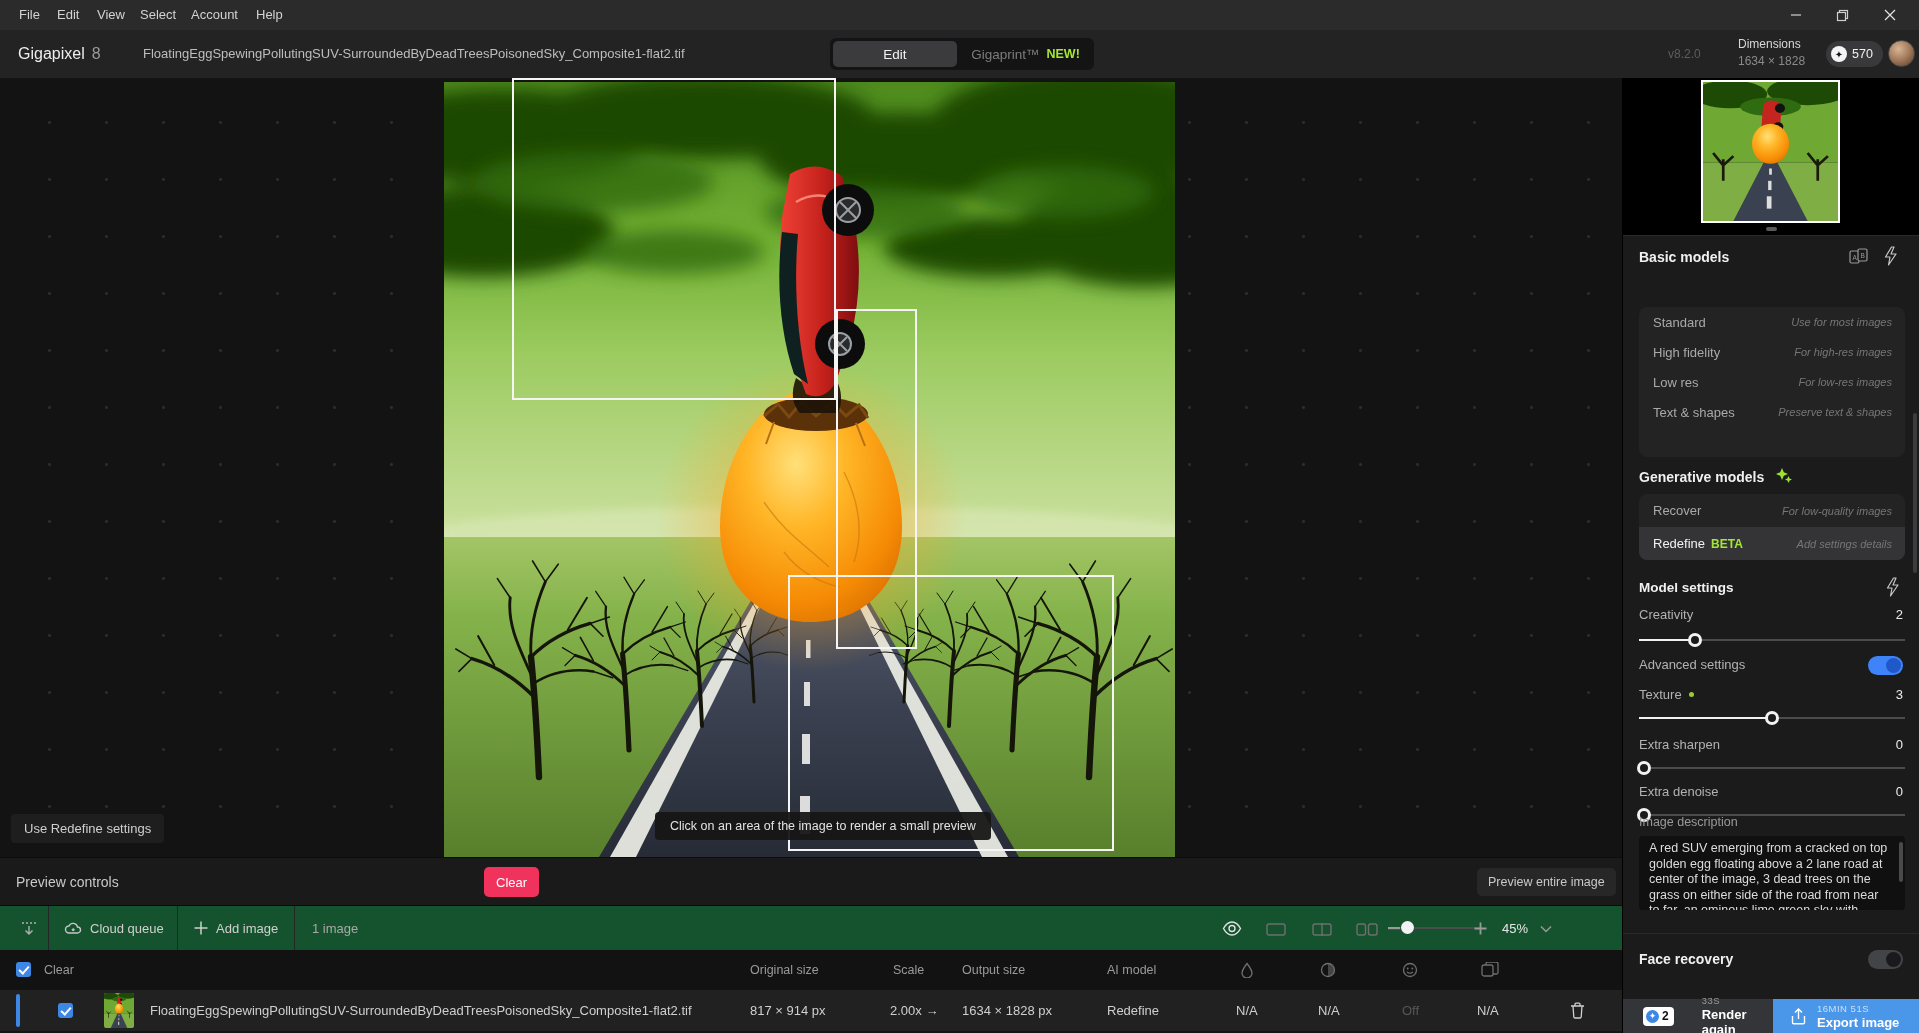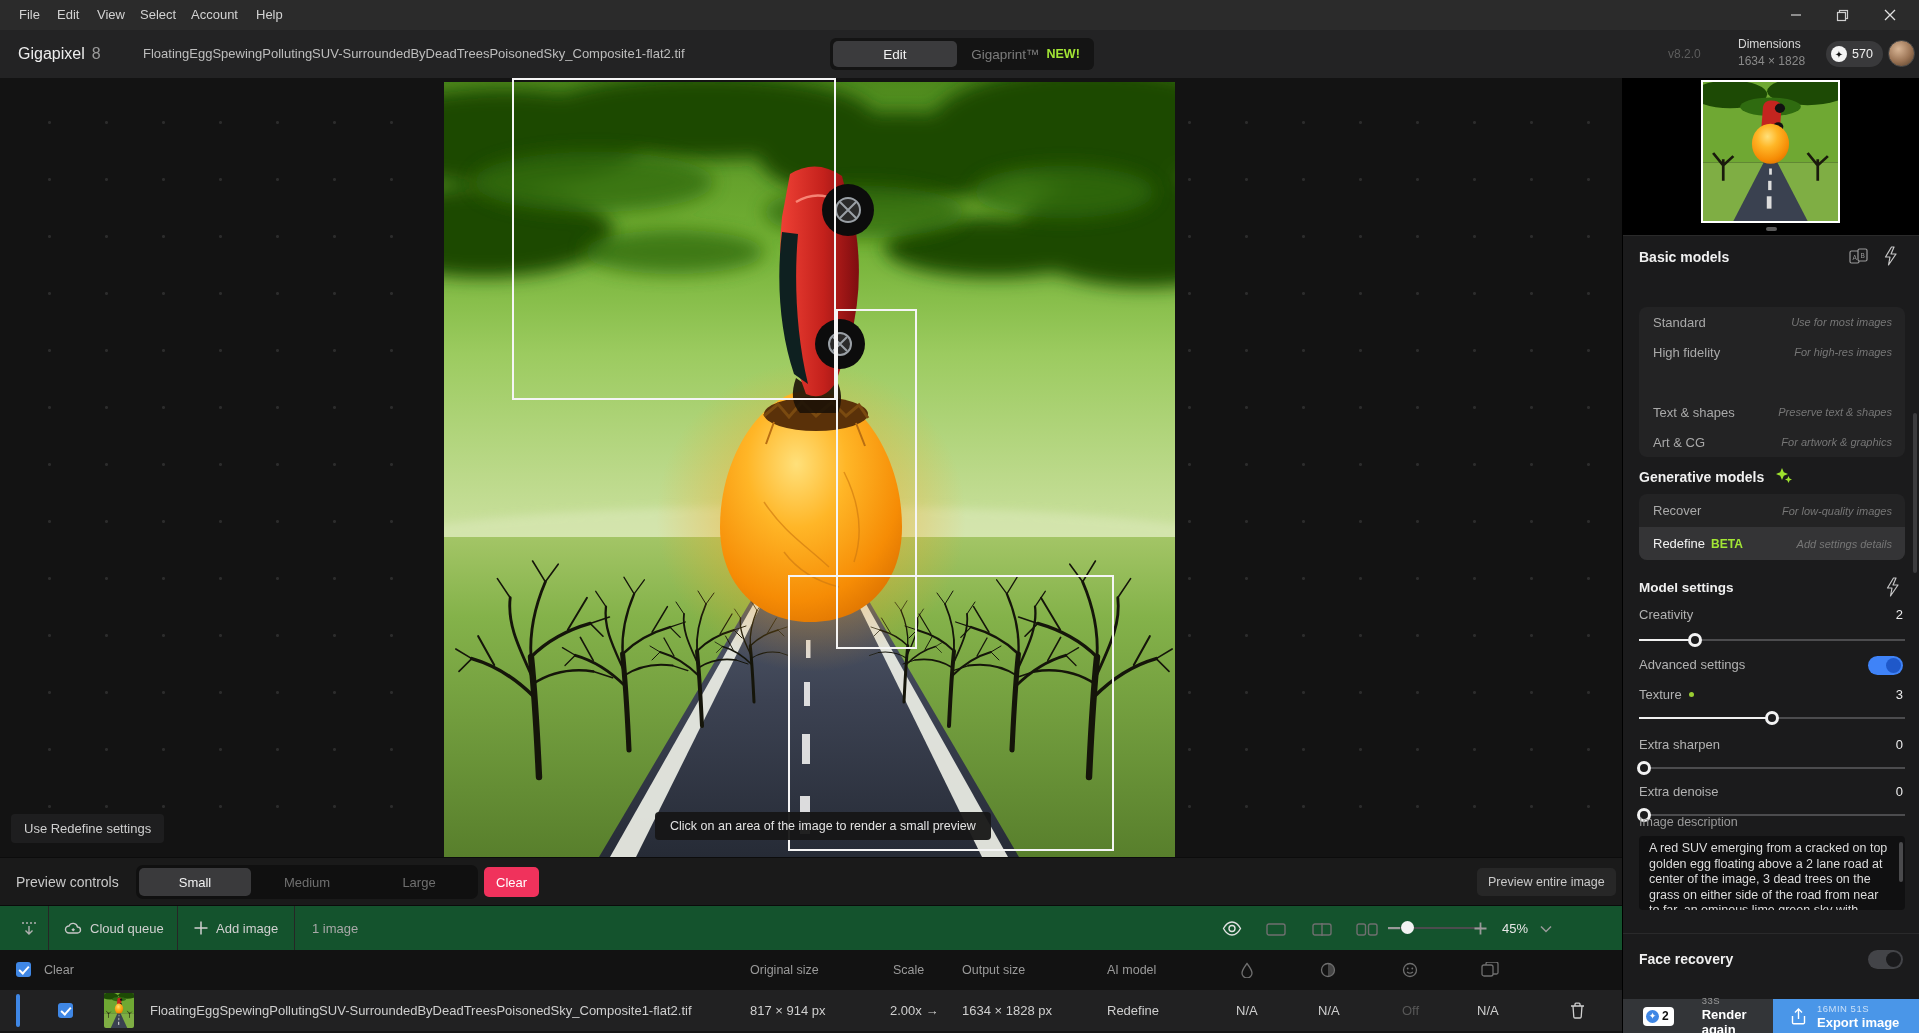--- a/index.html
+++ b/index.html
@@ -325,25 +325,20 @@
   <div class="prect" style="left:512px; top:0px;   width:324px; height:322px;"></div>
   <div class="prect" style="left:836px; top:231px; width:81px;  height:340px;"></div>
   <div class="prect" style="left:788px; top:497px; width:326px; height:276px;"></div>
 
   <div id="hint">Click on an area of the image to render a small preview</div>
   <div id="chip">Use Redefine settings</div>
 </div>
 
 <div id="previewbar">
   <div id="pv-label">Preview controls</div>
-  <div id="seg">
-    <div class="seg-btn active">Small</div>
-    <div class="seg-btn">Medium</div>
-    <div class="seg-btn">Large</div>
-  </div>
   <div id="clear-btn">Clear</div>
   <div id="entire-btn">Preview entire image</div>
 </div>
 
 <div id="toolbar">
   <svg class="ic tb-ico" style="left:20px" width="18" height="18" viewBox="0 0 18 18">
     <path d="M2,3 H4 M6,3 H8 M10,3 H12 M14,3 H16" stroke="#b0b0b0" stroke-width="1.4"></path>
     <path d="M9,6 V14 M5.5,10.5 L9,14 L12.5,10.5" stroke="#b0b0b0" stroke-width="1.4" fill="none"></path>
   </svg>
   <div class="tb-sep" style="left:48px"></div>
@@ -459,27 +454,27 @@
 
   <div class="panel-box" style="top:229px; height:150px">
     <div class="model-row" style="top:30px">
       <span class="nm">High fidelity</span>
       <span class="ds">For high-res images</span>
       </div>
     <div class="model-row" style="top:0px">
       <span class="nm">Standard</span>
       <span class="ds">Use for most images</span>
       </div>
+    <div class="model-row" style="top:60px">
+      <span class="nm">Low res</span>
+      <span class="ds">For low-res images</span>
+      </div>
     <div class="model-row" style="top:90px">
       <span class="nm">Text &amp; shapes</span>
       <span class="ds">Preserve text &amp; shapes</span>
-      </div>
-    <div class="model-row" style="top:120px">
-      <span class="nm">Art &amp; CG</span>
-      <span class="ds">For artwork &amp; graphics</span>
       </div>
   </div>
 
   <div class="sec-title" style="top:391px">Generative models</div>
   <svg class="ic abs" style="left:152px; top:389px" width="18" height="18" viewBox="0 0 18 18">
     <path d="M7,1 L8.8,5.2 L13,7 L8.8,8.8 L7,13 L5.2,8.8 L1,7 L5.2,5.2 Z" fill="#9ee22e"></path>
     <path d="M13.5,9 L14.6,11.4 L17,12.5 L14.6,13.6 L13.5,16 L12.4,13.6 L10,12.5 L12.4,11.4 Z" fill="#9ee22e"></path>
   </svg>
 
   <div class="panel-box" style="top:416px; height:66px">

